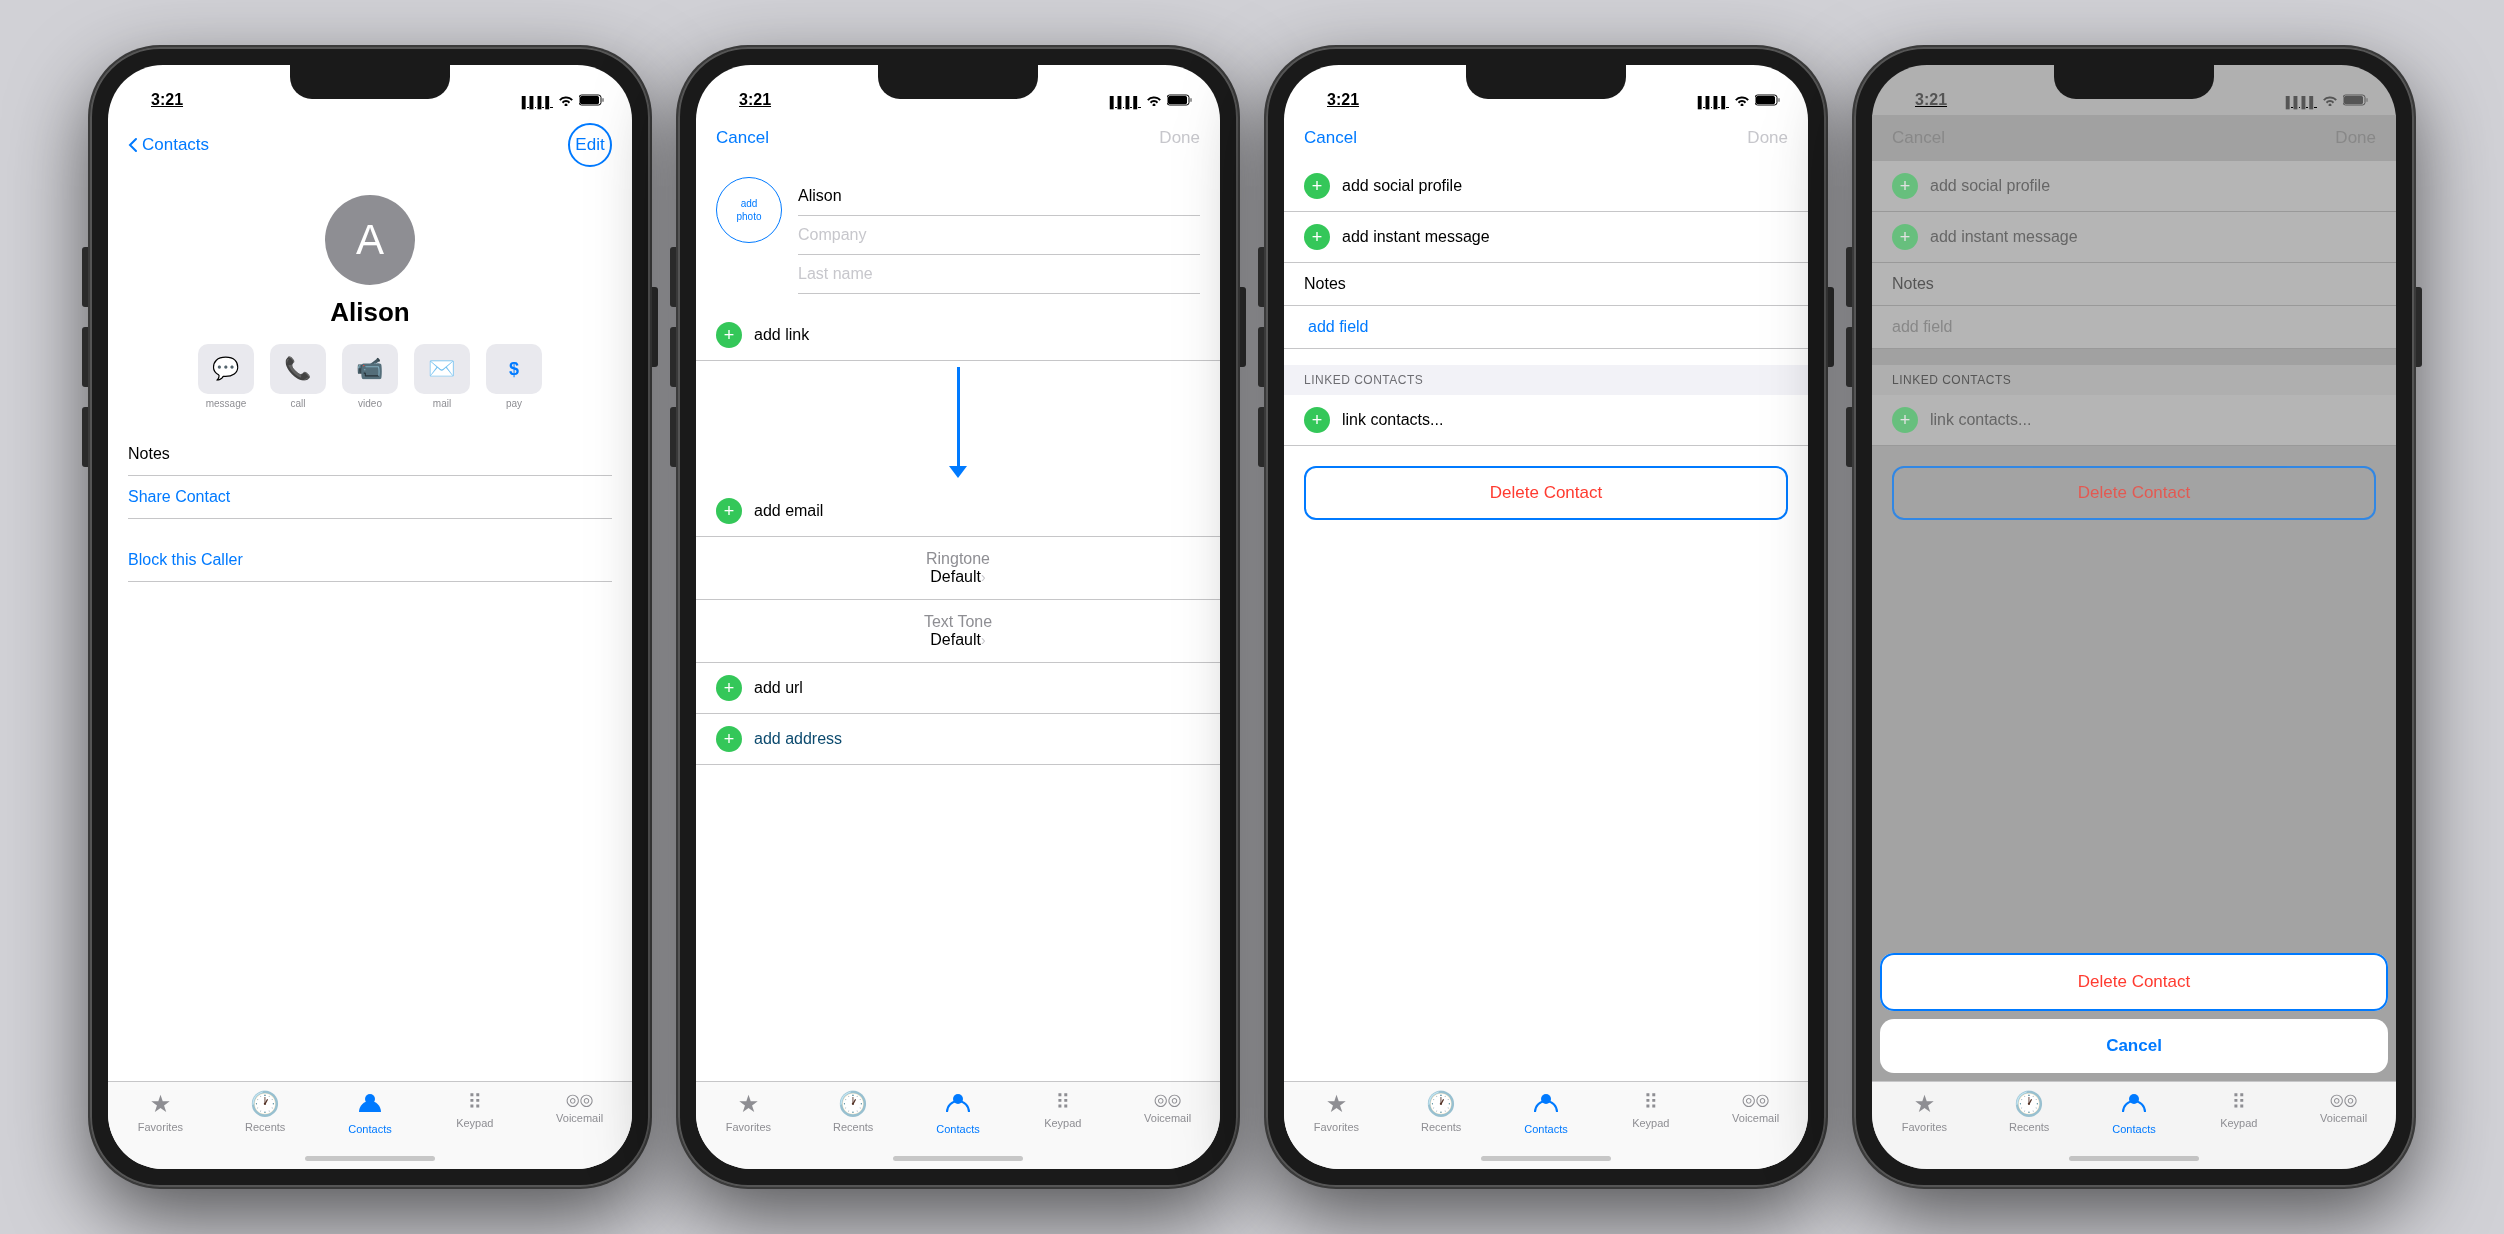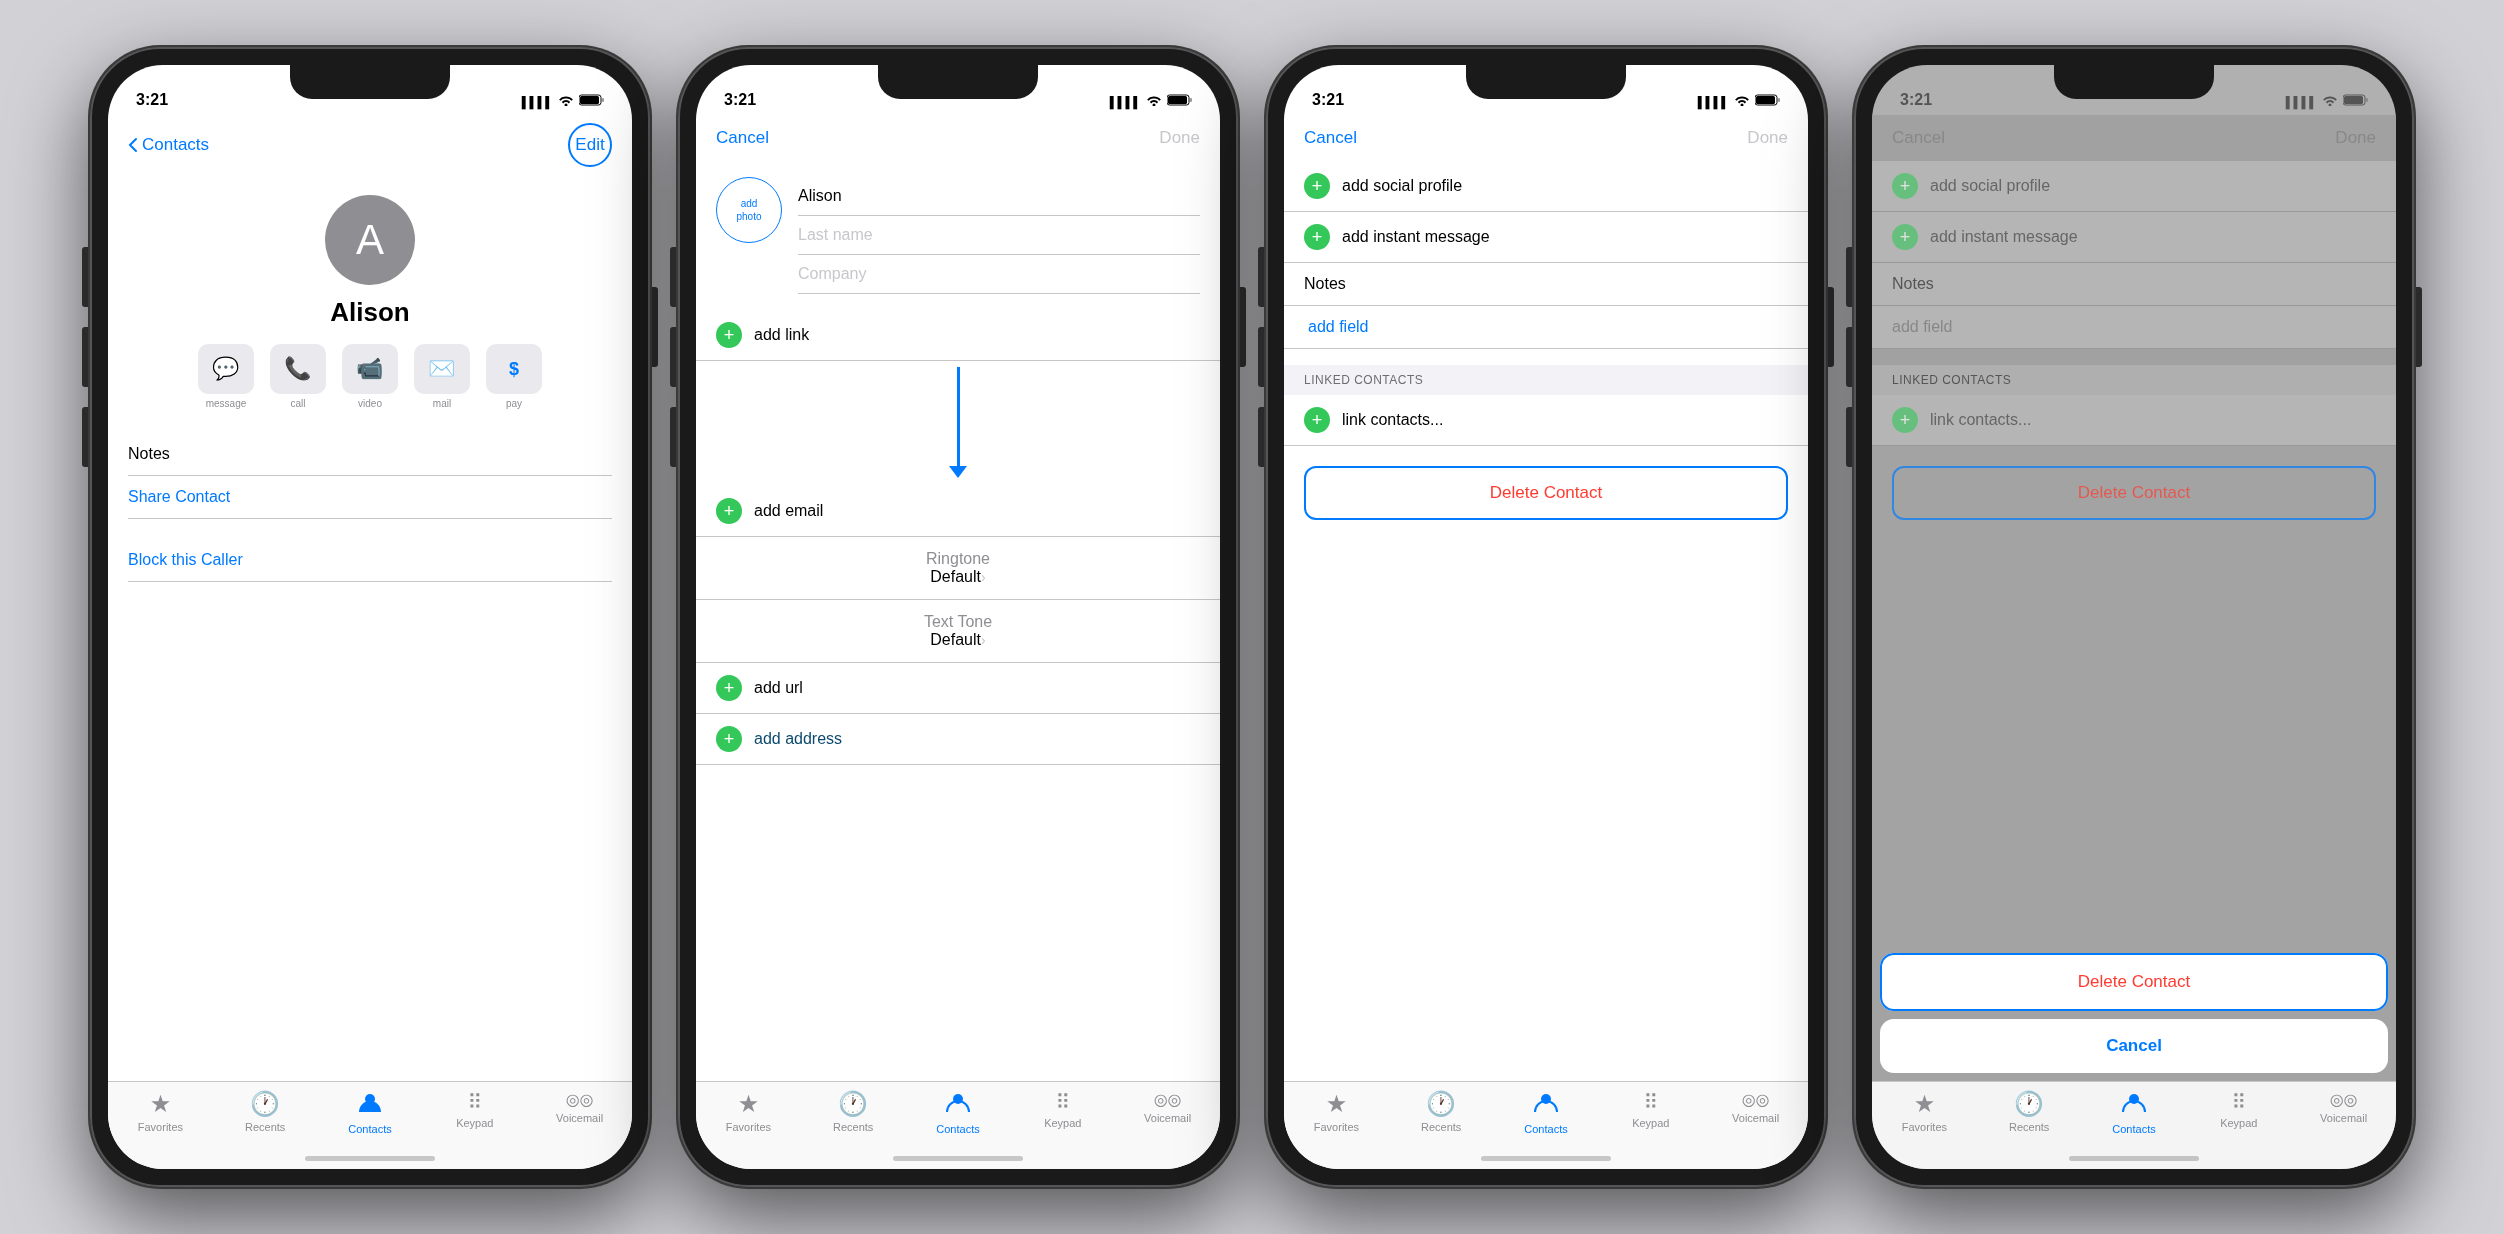--- a/index.html
+++ b/index.html
@@ -77,30 +77,31 @@
       height: 34px;
       background: #1a1a1a;
       border-radius: 0 0 22px 22px;
       z-index: 100;
     }
 
     
     .status-bar {
       position: absolute;
       top: 0;
-      left: 0;
+      left: 15px;
       right: 0;
       height: 50px;
       display: flex;
       align-items: flex-end;
       justify-content: space-between;
       padding: 0 28px 6px;
       z-index: 99;
       font-size: 15px;
       font-weight: 600;
+      text-decoration: underline;
     }
 
     .status-time {
       font-size: 16px;
       font-weight: 700;
       color: #000;
     }
 
     .status-icons {
       display: flex;
@@ -551,24 +552,24 @@
         <span class="nav-action" style="color:#c7c7cc;">Done</span>
       </div>
 
       <div class="edit-photo-area">
         <div class="add-photo-btn">
           <span style="text-align:center;line-height:1.3;">add<br>photo</span>
         </div>
         <div class="edit-fields">
           <div class="edit-field">Alison</div>
           <div class="edit-field">
-            <span class="edit-field-placeholder">Last name</span>
+            <span class="edit-field-placeholder">Company</span>
           </div>
           <div class="edit-field">
-            <span class="edit-field-placeholder">Company</span>
+            <span class="edit-field-placeholder">Last name</span>
           </div>
         </div>
       </div>
 
       <div class="add-item-row">
         <div class="add-icon-green">+</div>
         <span class="add-item-label">add link</span>
       </div>
 
       <div style="display:flex;justify-content:center;padding:6px 0 0;">

